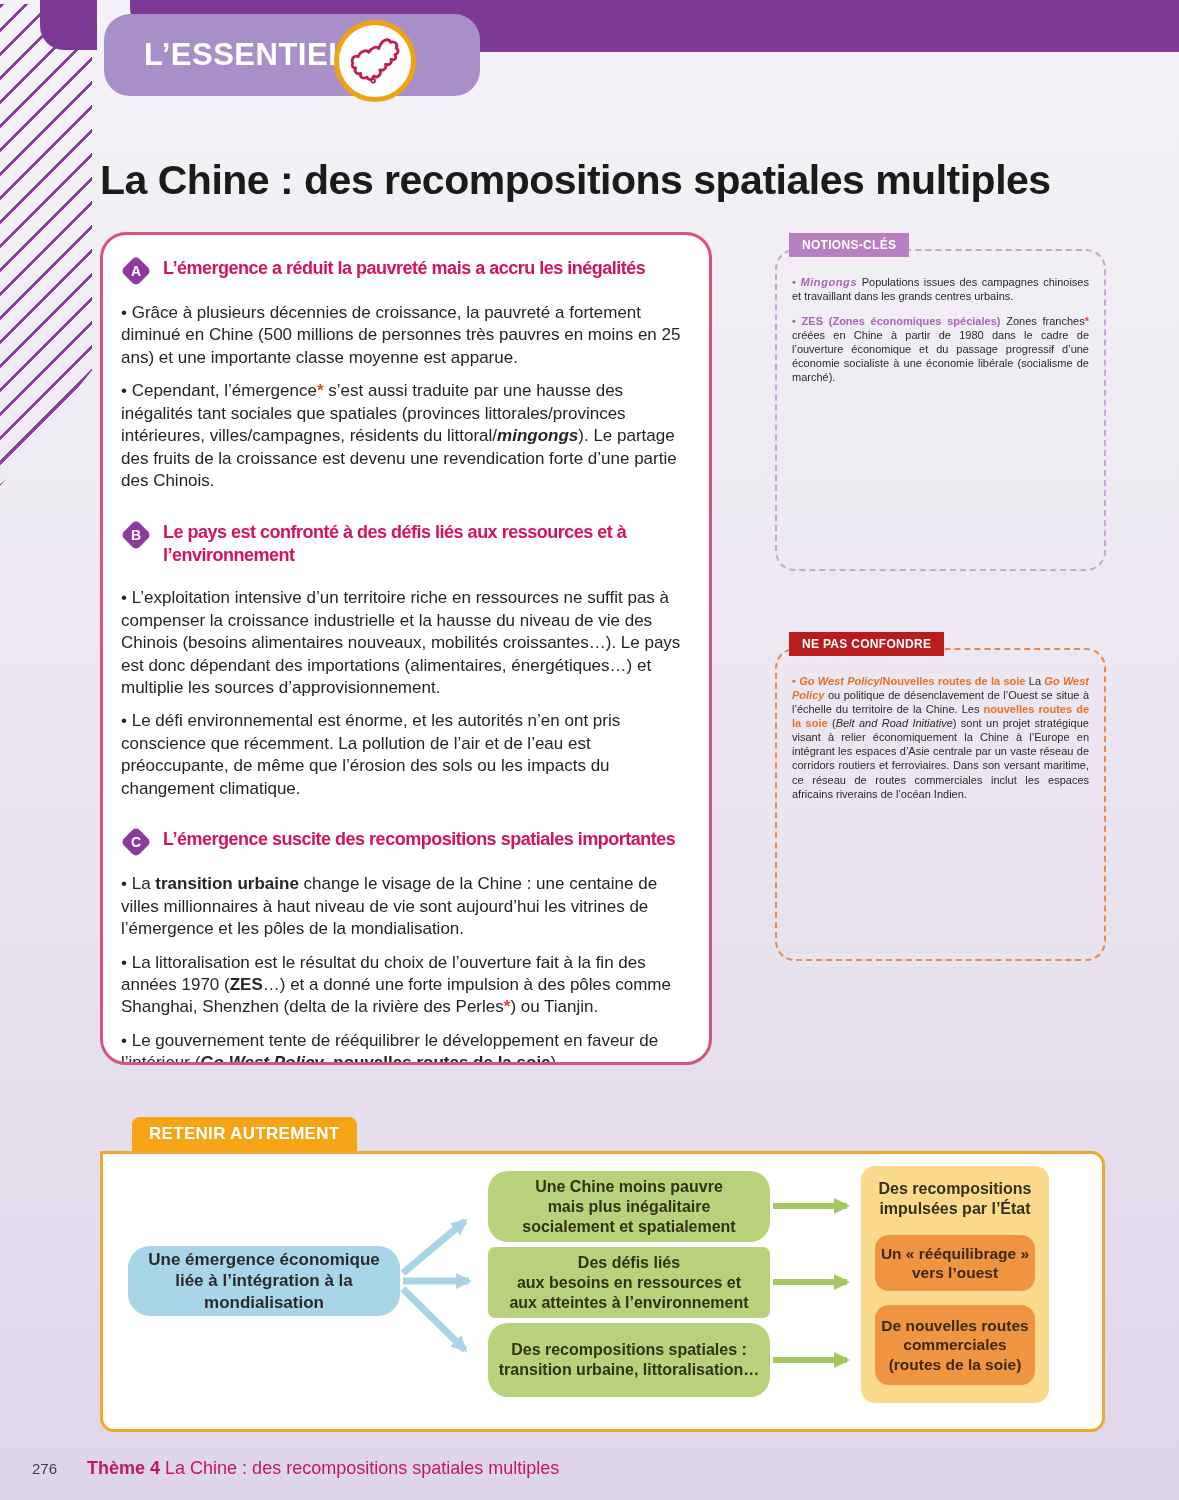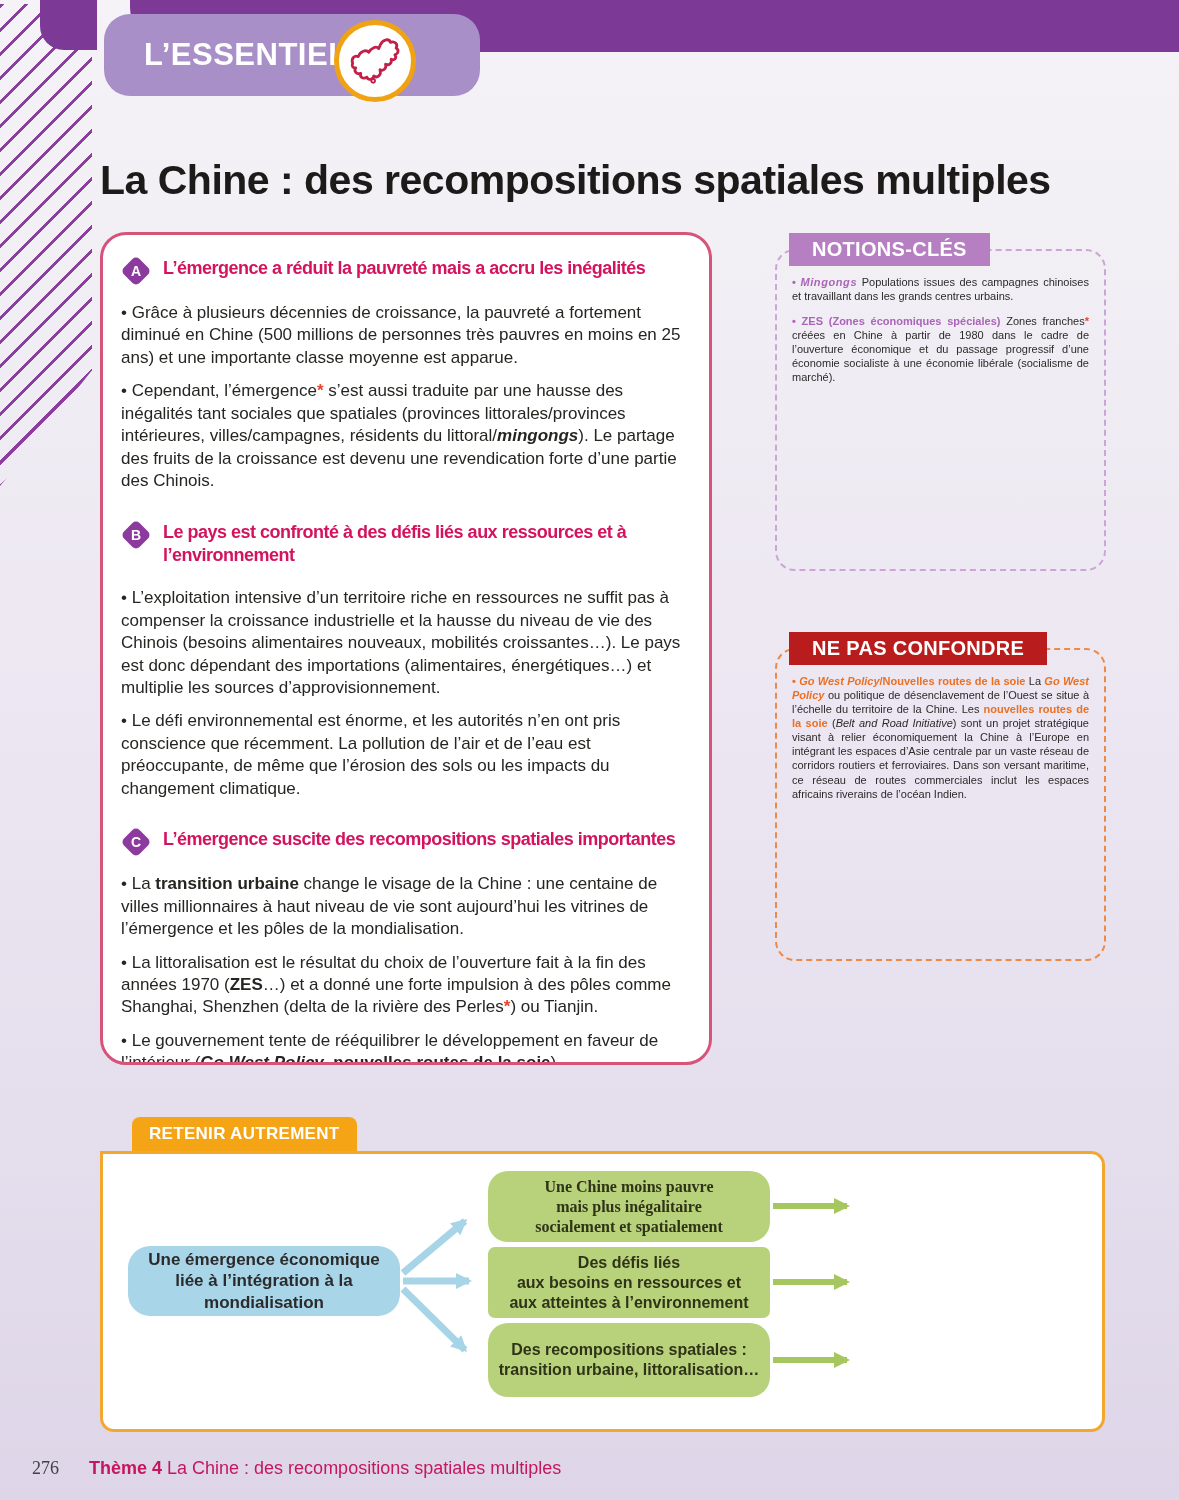--- a/index.html
+++ b/index.html
@@ -49,56 +49,56 @@
   .seg-ast{color:#e8432b;font-weight:bold;}
   .seg-pterm{color:#ab64b8;font-weight:bold;}
   .seg-ptermi{color:#ab64b8;font-weight:bold;font-style:italic;letter-spacing:.6px;}
   .seg-oterm{color:#ea7024;font-weight:bold;}
   .seg-otermi{color:#ea7024;font-weight:bold;font-style:italic;}
 
   
   .side-box{box-sizing:border-box;border-radius:20px;}
   .notions-box{left:775px;top:249px;width:331px;height:322px;border:2px dashed #cda4d8;}
   .confondre-box{left:775px;top:648px;width:331px;height:313px;border:2px dashed #ee8a45;}
-  .side-label{padding:5px 23px;color:#fff;font-weight:bold;font-size:20px;
+  .side-label{padding:5px 13px;color:#fff;font-weight:bold;font-size:12px;
     letter-spacing:.3px;z-index:2;}
   .notions-label{left:789px;top:233px;background:#b67fc1;}
   .confondre-label{left:789px;top:632px;background:#b91c1c;}
   .side-content{padding:24px 15px 8px 15px;font-size:11px;line-height:1.28;
     color:#2b2a29;text-align:justify;}
   .side-content p{margin:0 0 11px 0;}
 
   
   .retenir-tab{left:100px;top:1117px;background:#f5a416;color:#fff;font-weight:bold;
     font-size:17px;letter-spacing:.3px;padding:7px 17px;border-radius:8px 8px 0 0;z-index:2;margin-left:32px;}
   .retenir-box{left:100px;top:1151px;width:1005px;height:281px;box-sizing:border-box;
     background:#fff;border:3px solid #f2a82e;border-radius:0 14px 14px 14px;}
   .dg{position:absolute;display:flex;align-items:center;justify-content:center;
     text-align:center;font-weight:bold;white-space:pre-line;}
   .dg-blue{left:25px;top:92px;width:272px;height:70px;background:#a9d5e9;
     border-radius:22px;font-size:17px;color:#2b2b2b;line-height:1.25;}
   .dg-green{left:385px;width:282px;background:#b8d27b;border-radius:20px;
     font-size:16px;color:#2f3317;line-height:1.25;}
-  .dg-g1{top:17px;height:71px;font-family:Liberation Serif, serif;}
+  .dg-g1{top:17px;height:71px;}
   .dg-g2{top:93px;height:71px;border-radius:7px;}
   .dg-g3{top:169px;height:74px;}
   .dg-cream{left:758px;top:12px;width:188px;height:237px;background:#fbd98d;
     border-radius:14px;}
   .dg-cream-title{margin-top:13px;text-align:center;font-weight:bold;font-size:16px;
     color:#33301c;white-space:pre-line;line-height:1.25;}
   .dg-orange{margin:14px auto 0 auto;width:160px;background:#ef9440;border-radius:14px;
     display:flex;align-items:center;justify-content:center;text-align:center;
     font-weight:bold;font-size:15.5px;color:#3c2a10;white-space:pre-line;line-height:1.25;}
   .dg-o1{height:56px;margin-top:16px;}
   .dg-o2{height:80px;}
   .arrows{position:absolute;left:0;top:0;pointer-events:none;}
 
   
   .footer{left:32px;top:1458px;display:flex;align-items:baseline;gap:9px;}
-  .page-num{font-size:18px;color:#434044;font-family:Liberation Serif, serif;}
+  .page-num{font-size:15px;color:#434044;}
   .theme-label{font-size:18px;font-weight:bold;color:#c4175c;margin-left:21px;}
   .theme-title{font-size:18px;color:#c4175c;margin-left:-4px;}
 </style>
 </head>
 <body>
 
 <div class="abs stripes"></div>
 <div class="abs corner-square"></div>
 <div class="abs header-band"></div>
 <div class="abs essentiel-tab">
@@ -186,19 +186,28 @@
   <div class="dg dg-blue">Une émergence économique
 liée à l’intégration à la mondialisation</div>
   <div class="dg dg-green dg-g1">Une Chine moins pauvre
 mais plus inégalitaire
 socialement et spatialement</div>
   <div class="dg dg-green dg-g2">Des défis liés
 aux besoins en ressources et
 aux atteintes à l’environnement</div>
   <div class="dg dg-green dg-g3">Des recompositions spatiales :
 transition urbaine, littoralisation…</div>
+  <div class="dg-cream abs" style="position:absolute;">
+    <div class="dg-cream-title">Des recompositions
+impulsées par l’État</div>
+    <div class="dg-orange dg-o1">Un « rééquilibrage »
+vers l’ouest</div>
+    <div class="dg-orange dg-o2">De nouvelles routes
+commerciales
+(routes de la soie)</div>
+  </div>
 </div>
 
 <div class="abs footer">
   <span class="page-num">276</span>
   <span class="theme-label">Thème 4</span>
   <span class="theme-title">La Chine : des recompositions spatiales multiples</span>
 </div>
 
 </body></html>

